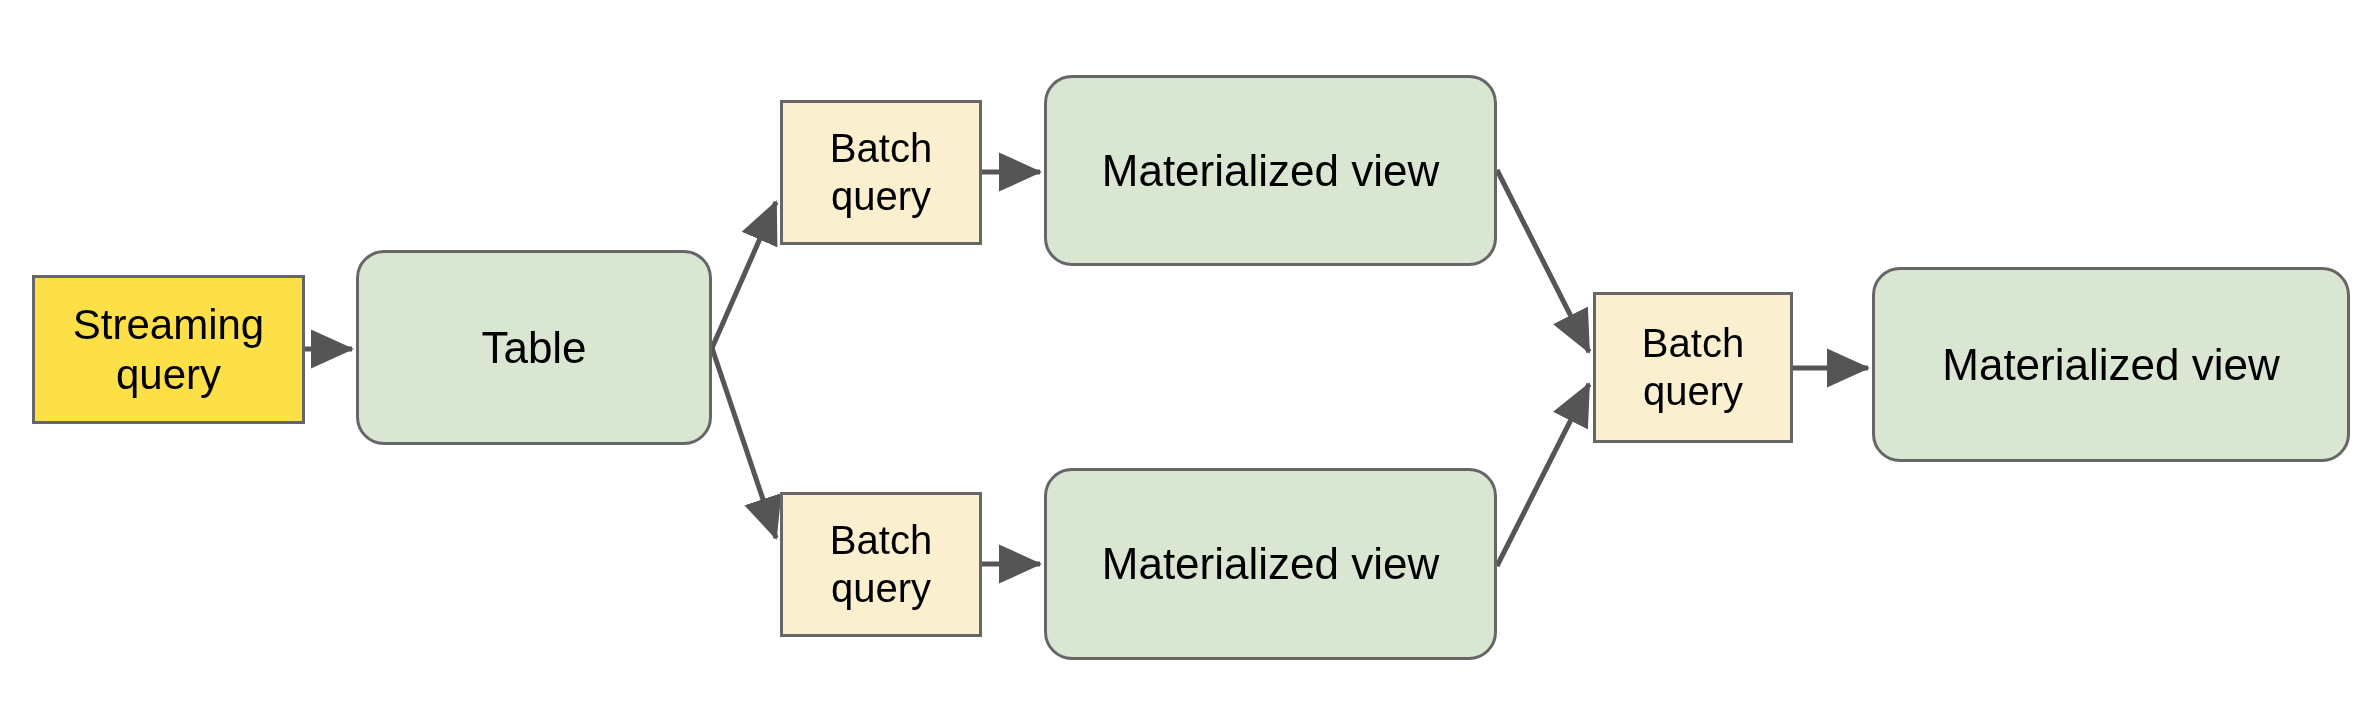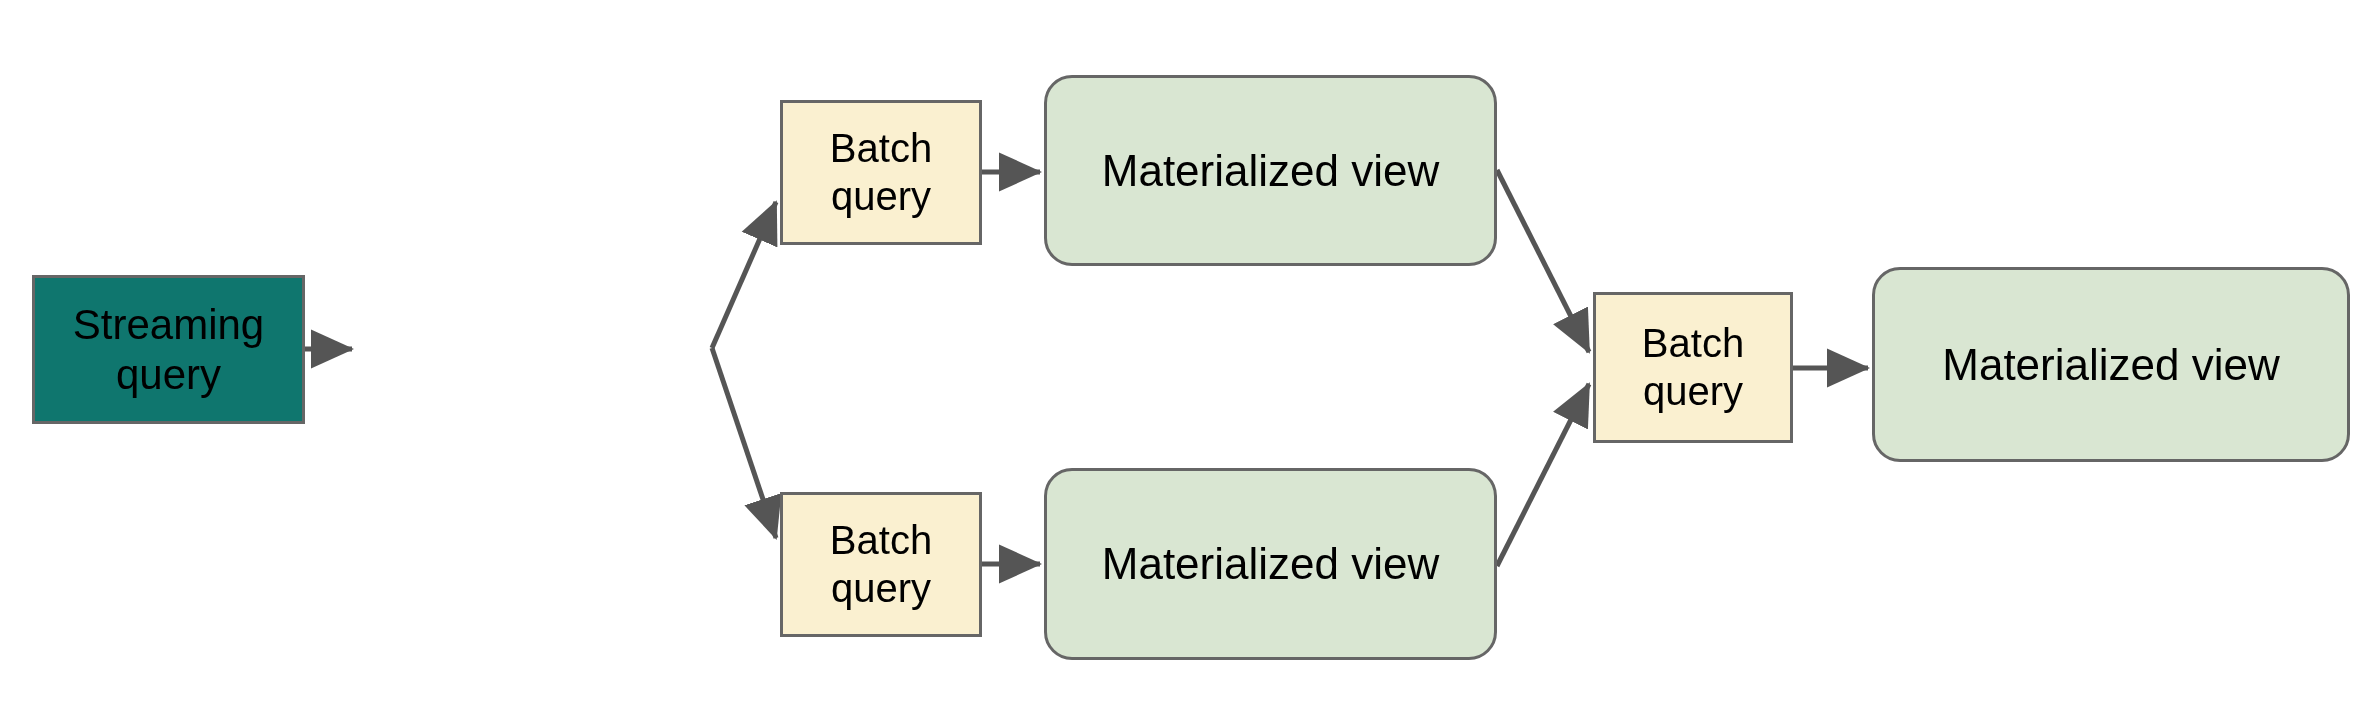--- a/index.html
+++ b/index.html
@@ -89,23 +89,24 @@
 
     <g>
       <line x1="1497" y1="566" x2="1589" y2="384" stroke="#555555" stroke-width="5" marker-end="url(#arrowhead)"></line>
     </g>
 
     <g>
       <line x1="1793" y1="368" x2="1868" y2="368" stroke="#555555" stroke-width="5" marker-end="url(#arrowhead)"></line>
     </g>
   </svg>
 
-  <div class="node node-process t-md" style="left: 32px; top: 275px; width: 273px; height: 149px; background: #0f766e; border-color: rgb(102, 102, 102); border-radius: 0px; text-align: center;">Streaming
+  <div class="node node-process t-md" style="left: 32px; top: 275px; width: 273px; height: 149px; background: #fde047; border-color: rgb(102, 102, 102); border-radius: 0px; text-align: center;">Streaming
 query</div>
 
+  <div class="node node-store t-lg" style="left: 356px; top: 250px; width: 356px; height: 195px; background: rgb(217, 230, 210); border-color: rgb(102, 102, 102);">Table</div>
 
   <div class="node node-process t-sm" style="left: 780px; top: 100px; width: 202px; height: 145px; background: rgb(250, 240, 208); border-color: rgb(102, 102, 102); border-radius: 0px;">Batch
 query</div>
 
   <div class="node node-store t-lg" style="left: 1044px; top: 75px; width: 453px; height: 191px; background: rgb(217, 230, 210); border-color: rgb(102, 102, 102);">Materialized view</div>
 
   <div class="node node-process t-sm" style="left: 780px; top: 492px; width: 202px; height: 145px; background: rgb(250, 240, 208); border-color: rgb(102, 102, 102); border-radius: 0px;">Batch
 query</div>
 
   <div class="node node-store t-lg" style="left: 1044px; top: 468px; width: 453px; height: 192px; background: rgb(217, 230, 210); border-color: rgb(102, 102, 102);">Materialized view</div>

